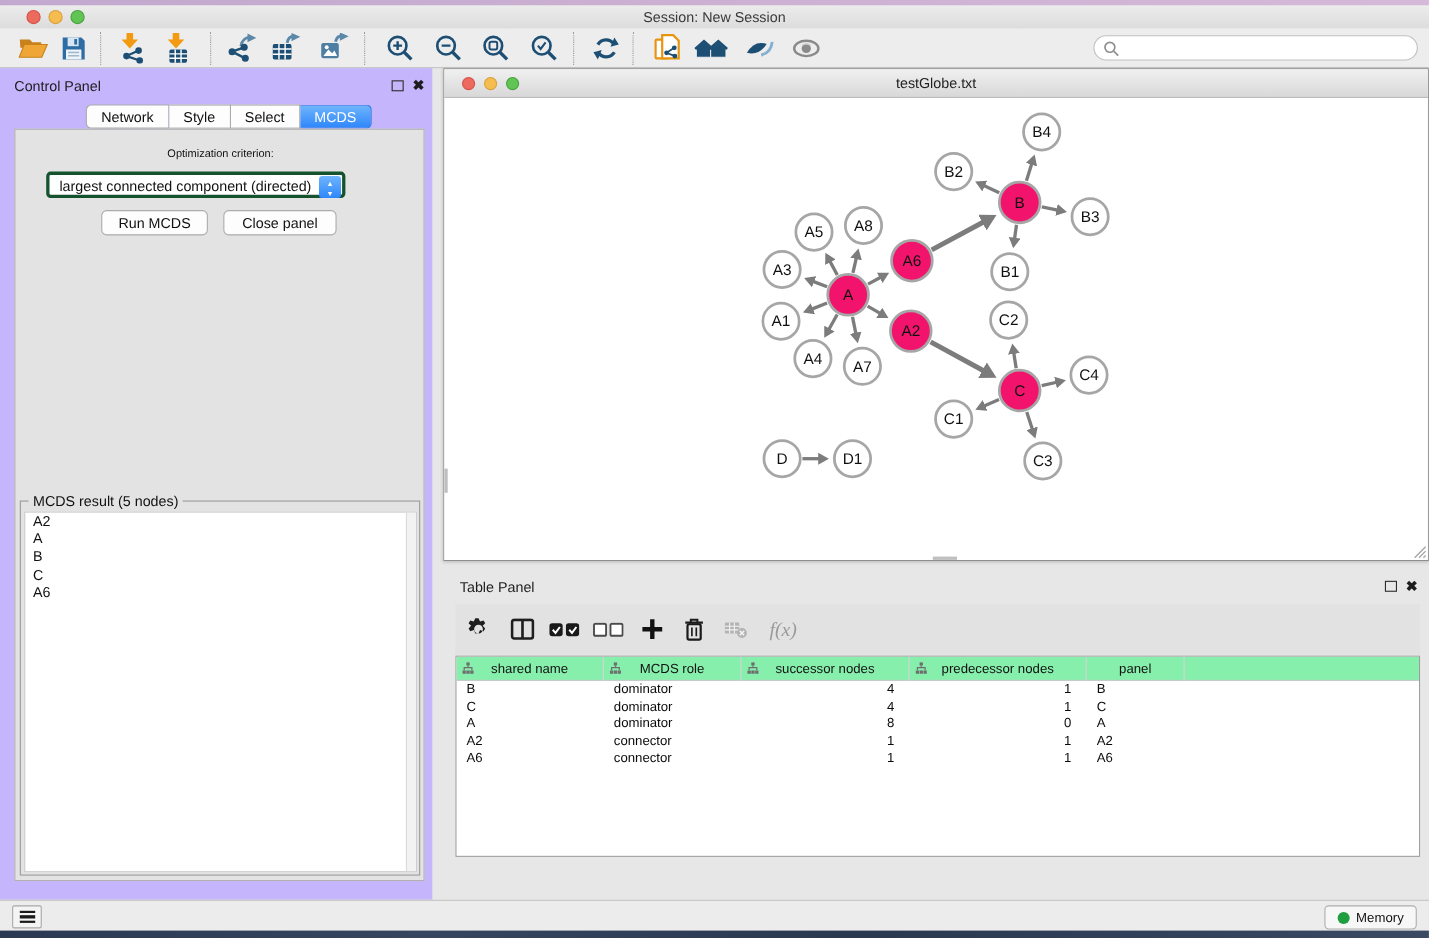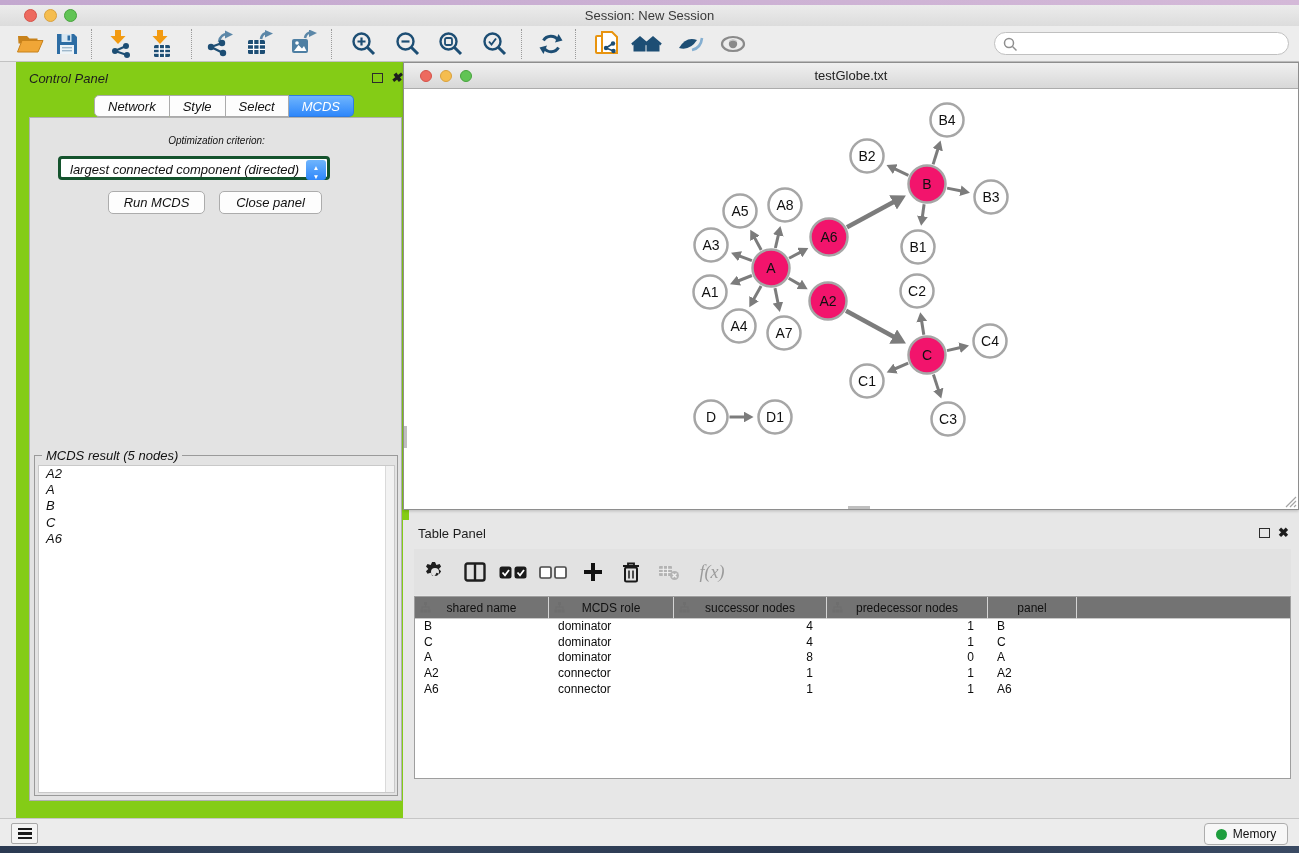--- a/index.html
+++ b/index.html
@@ -16,21 +16,21 @@
   #window-title { left:0; top:5px; width:1299px; text-align:center; font-size:13px; color:#3a3a3a; line-height:21px; }
 
   #main-toolbar { left:0; top:26px; width:1299px; height:36px; background:#EDEDED; border-bottom:1px solid #C2C2C2; }
   .tb-icon { top:2px; width:34px; height:32px; display:flex; align-items:center; justify-content:center; cursor:pointer; }
   .tb-div { top:3px; width:1px; height:30px; border-left:1px dotted #9a9a9a; }
   #toolbar-search { right:10px; top:6px; width:295px; height:23px; background:#fff; border:1px solid #C0C0C0; border-radius:12px; }
   #toolbar-search input { position:absolute; left:28px; top:1px; width:255px; height:19px; border:none; outline:none; font-size:12px; background:transparent; }
   #toolbar-search svg { position:absolute; left:8px; top:4px; }
 
   
-  #control-panel { left:16px; top:62px; width:393px; height:756px; background:#84cc16;font-style:italic; }
+  #control-panel { left:0; top:62px; width:393px; height:756px; background:#c4b5fd; }
   #cp-title { left:13px; top:9px; font-size:13px; color:#1d1d1d; }
   .panel-float { width:11px; height:10px; border:1.5px solid #2c2c2c; background:transparent; }
   .panel-close { font-size:13px; font-weight:bold; color:#1d1d1d; line-height:12px; }
   #cp-float { left:356px; top:11px; }
   #cp-close { left:375px; top:10px; }
   #cp-tabs { left:78px; top:33px; height:22px; display:flex; }
   .cp-tab { height:22px; line-height:22px; padding:0 13px; font-size:13px; background:#FDFDFD; border:1px solid #ABABAB; border-left:none; color:#111; cursor:pointer; }
   .cp-tab:first-child { border-left:1px solid #ABABAB; border-radius:5px 0 0 5px; }
   .cp-tab:last-child { border-radius:0 5px 5px 0; }
   .cp-tab.active { background:linear-gradient(#6FB5FD,#2E87FB); color:#fff; border-color:#2E7BE0; }
@@ -62,21 +62,21 @@
   #nw-resize-grip { right:1px; bottom:1px; }
 
   
   #table-panel { left:403px; top:520px; width:896px; height:298px; background:#E7E7E7; }
   #tp-title { left:15px; top:6px; font-size:13px; color:#1d1d1d; }
   #tp-float { left:856px; top:8px; }
   #tp-close { left:875px; top:7px; }
   #tp-toolbar { left:11px; top:29px; width:877px; height:46px; background:#E2E2E2; display:flex; align-items:center; }
   .tp-icon { display:flex; align-items:center; justify-content:center; height:32px; cursor:pointer; }
   #tp-table { left:11px; top:76px; width:877px; height:183px; background:#fff; border:1px solid #9E9E9E; overflow:hidden; }
-  #tp-header { display:flex; height:22px; background:#737373; border-bottom:1px solid #C9C9C9; }
+  #tp-header { display:flex; height:22px; background:#86efac; border-bottom:1px solid #C9C9C9; }
   .th { position:relative; height:22px; border-right:1px solid #D4D4D4; font-size:12px; color:#111; text-align:center; line-height:22px; }
   .th svg { position:absolute; left:5px; top:5px; }
   .tr { display:flex; height:15.7px; }
   .td { font-size:12px; color:#0c0c0c; line-height:15.7px; white-space:nowrap; overflow:hidden; }
   #tp-tabs { top:270px; left:275px; height:22px; display:flex; }
   .tp-tab { height:22px; line-height:22px; padding:0 12px; font-size:13px; background:#FDFDFD; border:1px solid #B5B5B5; border-left:none; color:#111; cursor:pointer; }
   .tp-tab:first-child { border-left:1px solid #B5B5B5; border-radius:5px 0 0 5px; }
   .tp-tab:last-child { border-radius:0 5px 5px 0; }
   .tp-tab.active { background:linear-gradient(#6FB5FD,#2E87FB); color:#fff; border-color:#2E7BE0; }
 

